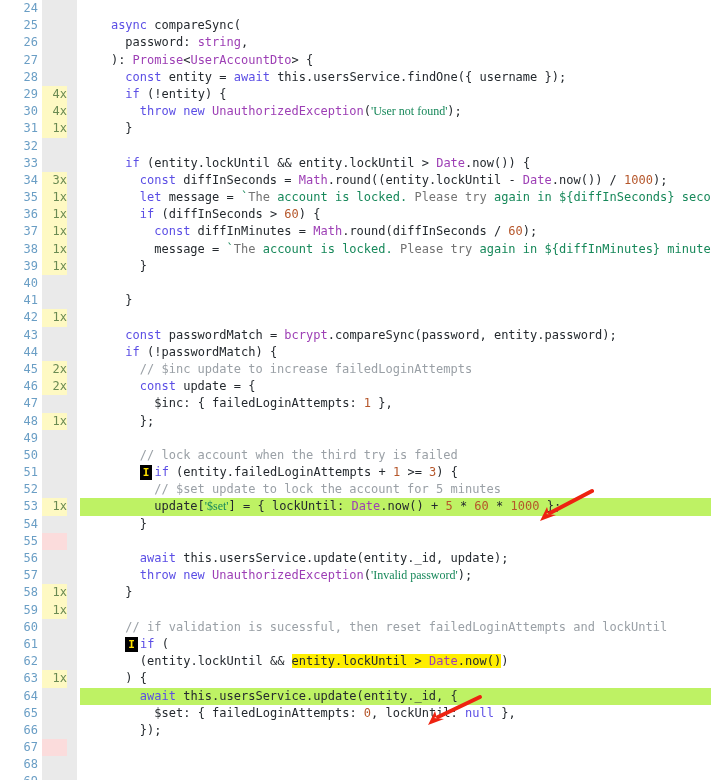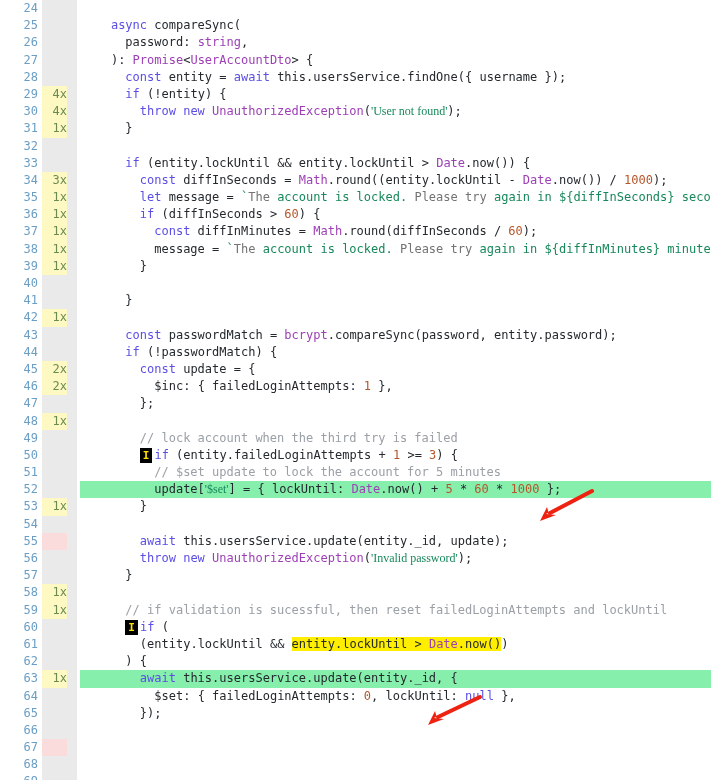--- a/index.html
+++ b/index.html
@@ -68,21 +68,21 @@
     padding-left: 3px;
     overflow: hidden;
   }
   .code-line {
     height: 17.2px;
     white-space: pre;
     color: #24292e;
     padding-left: 2px;
   }
   .code-line.uncovered {
-    background: #86efac;
+    background: #bef264;
   }
 
   
   .kw   { color: #5b4ee5; }
   .cls  { color: #9d3fb5; }
   .str  { color: #17885a; font-family: Liberation Serif, serif; }
   .num  { color: #b5562a; }
   .cmt  { color: #9aa0a6; }
   .plain{ color: #24292e; }
   .tmpl { color: #17885a; }
@@ -136,20 +136,21 @@
       <div class="code-line"><span class="plain">        </span><span class="kw">let</span><span class="plain"> </span><span class="plain">message</span><span class="plain"> </span><span class="plain">=</span><span class="plain"> </span><span class="tmpl">`<span class="tmplw">The</span> account is locked. <span class="tmplw">Please</span> <span class="tmplw">try</span> again in ${diffInSeconds} seconds.`</span></div>
       <div class="code-line"><span class="plain">        </span><span class="kw">if</span><span class="plain"> </span><span class="plain">(</span><span class="plain">diffInSeconds</span><span class="plain"> </span><span class="plain">&gt;</span><span class="plain"> </span><span class="num">60</span><span class="plain">)</span><span class="plain"> </span><span class="plain">{</span></div>
       <div class="code-line"><span class="plain">          </span><span class="kw">const</span><span class="plain"> </span><span class="plain">diffInMinutes</span><span class="plain"> </span><span class="plain">=</span><span class="plain"> </span><span class="cls">Math</span><span class="plain">.</span><span class="plain">round</span><span class="plain">(</span><span class="plain">diffInSeconds</span><span class="plain"> </span><span class="plain">/</span><span class="plain"> </span><span class="num">60</span><span class="plain">)</span><span class="plain">;</span></div>
       <div class="code-line"><span class="plain">          </span><span class="plain">message</span><span class="plain"> </span><span class="plain">=</span><span class="plain"> </span><span class="tmpl">`<span class="tmplw">The</span> account is locked. <span class="tmplw">Please</span> <span class="tmplw">try</span> again in ${diffInMinutes} minutes.`</span></div>
       <div class="code-line"><span class="plain">        </span><span class="plain">}</span></div>
       <div class="code-line">&nbsp;</div>
       <div class="code-line"><span class="plain">      </span><span class="plain">}</span></div>
       <div class="code-line">&nbsp;</div>
       <div class="code-line"><span class="plain">      </span><span class="kw">const</span><span class="plain"> </span><span class="plain">passwordMatch</span><span class="plain"> </span><span class="plain">=</span><span class="plain"> </span><span class="cls">bcrypt</span><span class="plain">.</span><span class="plain">compareSync</span><span class="plain">(</span><span class="plain">password</span><span class="plain">,</span><span class="plain"> </span><span class="plain">entity</span><span class="plain">.</span><span class="plain">password</span><span class="plain">)</span><span class="plain">;</span></div>
       <div class="code-line"><span class="plain">      </span><span class="kw">if</span><span class="plain"> </span><span class="plain">(</span><span class="plain">!</span><span class="plain">passwordMatch</span><span class="plain">)</span><span class="plain"> </span><span class="plain">{</span></div>
+      <div class="code-line"><span class="cmt">        // $inc update to increase failedLoginAttempts</span></div>
       <div class="code-line"><span class="plain">        </span><span class="kw">const</span><span class="plain"> </span><span class="plain">update</span><span class="plain"> </span><span class="plain">=</span><span class="plain"> </span><span class="plain">{</span></div>
       <div class="code-line"><span class="plain">          </span><span class="plain">$</span><span class="plain">inc</span><span class="plain">:</span><span class="plain"> </span><span class="plain">{</span><span class="plain"> </span><span class="plain">failedLoginAttempts</span><span class="plain">:</span><span class="plain"> </span><span class="num">1</span><span class="plain"> </span><span class="plain">}</span><span class="plain">,</span></div>
       <div class="code-line"><span class="plain">        </span><span class="plain">}</span><span class="plain">;</span></div>
       <div class="code-line">&nbsp;</div>
       <div class="code-line"><span class="cmt">        // lock account when the third try is failed</span></div>
       <div class="code-line">        <span class="branch-badge">I</span><span class="kw">if</span><span class="plain"> </span><span class="plain">(</span><span class="plain">entity</span><span class="plain">.</span><span class="plain">failedLoginAttempts</span><span class="plain"> </span><span class="plain">+</span><span class="plain"> </span><span class="num">1</span><span class="plain"> </span><span class="plain">&gt;</span><span class="plain">=</span><span class="plain"> </span><span class="num">3</span><span class="plain">)</span><span class="plain"> </span><span class="plain">{</span></div>
       <div class="code-line"><span class="cmt">          // $set update to lock the account for 5 minutes</span></div>
       <div class="code-line uncovered"><span class="plain">          </span><span class="plain">update</span><span class="plain">[</span><span class="str">'$set'</span><span class="plain">]</span><span class="plain"> </span><span class="plain">=</span><span class="plain"> </span><span class="plain">{</span><span class="plain"> </span><span class="plain">lockUntil</span><span class="plain">:</span><span class="plain"> </span><span class="cls">Date</span><span class="plain">.</span><span class="plain">now</span><span class="plain">(</span><span class="plain">)</span><span class="plain"> </span><span class="plain">+</span><span class="plain"> </span><span class="num">5</span><span class="plain"> </span><span class="plain">*</span><span class="plain"> </span><span class="num">60</span><span class="plain"> </span><span class="plain">*</span><span class="plain"> </span><span class="num">1000</span><span class="plain"> </span><span class="plain">}</span><span class="plain">;</span></div>
       <div class="code-line"><span class="plain">        </span><span class="plain">}</span></div>
       <div class="code-line">&nbsp;</div>

